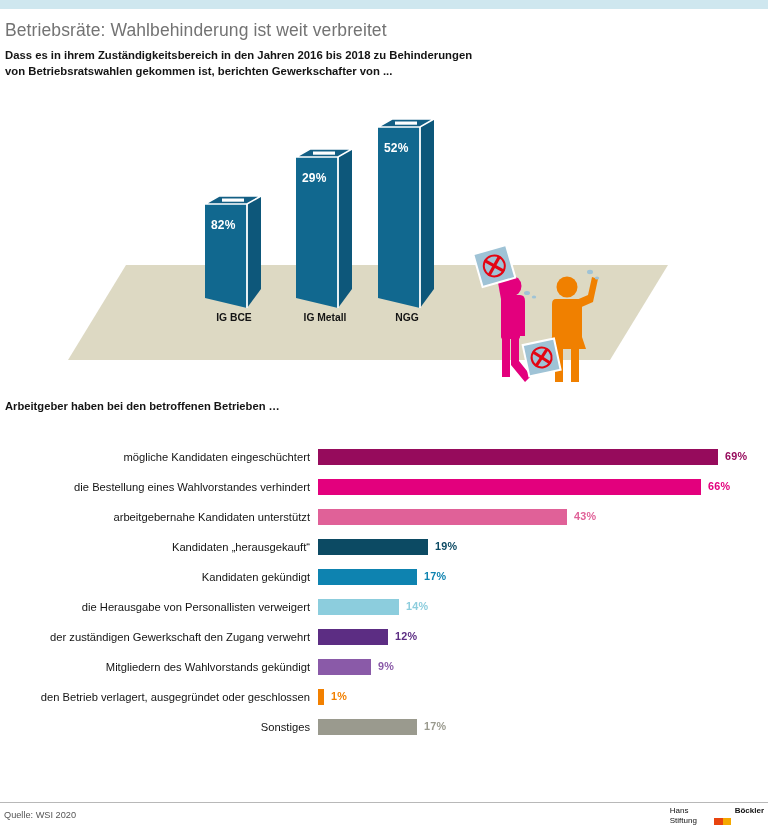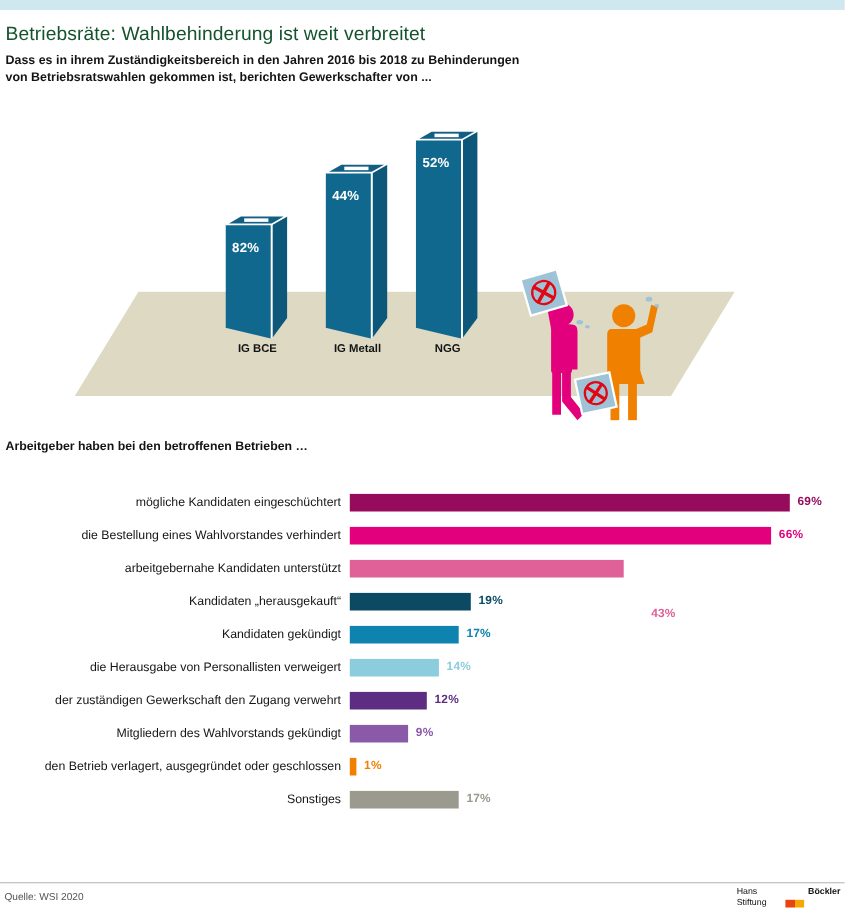--- a/index.html
+++ b/index.html
@@ -8,21 +8,21 @@
     background:#ffffff;
     font-family:"Liberation Sans","DejaVu Sans",sans-serif;
     color:#1a1a1a;
     position:relative;
     overflow:hidden;
   }
   .topbar{position:absolute;left:0;top:0;width:768px;height:9px;background:#cfe7ef;}
 
   .title{
     position:absolute;left:5px;top:20px;width:700px;
-    font-size:17.5px;font-weight:400;color:#14532d;letter-spacing:.1px;
+    font-size:17.5px;font-weight:400;color:#737373;letter-spacing:.1px;
   }
   .subtitle{
     position:absolute;left:5px;top:48px;width:470px;
     font-size:11.3px;font-weight:700;line-height:15.5px;color:#141414;
   }
 
   
   .scene{position:absolute;left:0;top:95px;width:768px;height:270px;}
   .ground{position:absolute;left:68px;top:170px;width:600px;height:95px;}
   .ground svg{display:block;}
@@ -93,21 +93,21 @@
 
   <div class="box" style="left:296px;top:48px;width:60px;height:162px;">
     <svg width="60" height="165" viewBox="0 0 60 165">
       <polygon points="0,14 42,14 42,165 0,155" fill="#11688f"></polygon>
       <polygon points="42,14 56,6 56,146 42,165" fill="#0d577a"></polygon>
       <polygon points="0,14 14,6 56,6 42,14" fill="#135f84"></polygon>
       <polygon points="0,14 14,6 56,6 42,14" fill="none" stroke="#ffffff" stroke-width="1.6"></polygon>
       <line x1="42" y1="14" x2="42" y2="165" stroke="#ffffff" stroke-width="1.8"></line>
       <rect x="17" y="8.5" width="22" height="3.2" fill="#ffffff"></rect>
     </svg>
-    <div class="pct" style="top:28px;">44%</div>
+    <div class="pct" style="top:28px;">29%</div>
     <div class="cat" style="top:169px;">IG Metall</div>
   </div>
 
   <div class="box" style="left:378px;top:18px;width:60px;height:192px;">
     <svg width="60" height="195" viewBox="0 0 60 195">
       <polygon points="0,14 42,14 42,195 0,185" fill="#11688f"></polygon>
       <polygon points="42,14 56,6 56,176 42,195" fill="#0d577a"></polygon>
       <polygon points="0,14 14,6 56,6 42,14" fill="#135f84"></polygon>
       <polygon points="0,14 14,6 56,6 42,14" fill="none" stroke="#ffffff" stroke-width="1.6"></polygon>
       <line x1="42" y1="14" x2="42" y2="195" stroke="#ffffff" stroke-width="1.8"></line>
@@ -181,21 +181,21 @@
 
   <div class="row">
     <div class="lbl">die Bestellung eines Wahlvorstandes verhindert</div>
     <div class="bar" style="width:383px;background:#e3007d;"></div>
     <div class="val" style="left:708px;color:#e3007d;">66%</div>
   </div>
 
   <div class="row">
     <div class="lbl">arbeitgebernahe Kandidaten unterstützt</div>
     <div class="bar" style="width:249px;background:#e06198;"></div>
-    <div class="val" style="left:592px;color:#e06198;margin-top:42px;">43%</div>
+    <div class="val" style="left:574px;color:#e06198;">43%</div>
   </div>
 
   <div class="row">
     <div class="lbl">Kandidaten „herausgekauft“</div>
     <div class="bar" style="width:110px;background:#0c4a63;"></div>
     <div class="val" style="left:435px;color:#0c4a63;">19%</div>
   </div>
 
   <div class="row">
     <div class="lbl">Kandidaten gekündigt</div>

